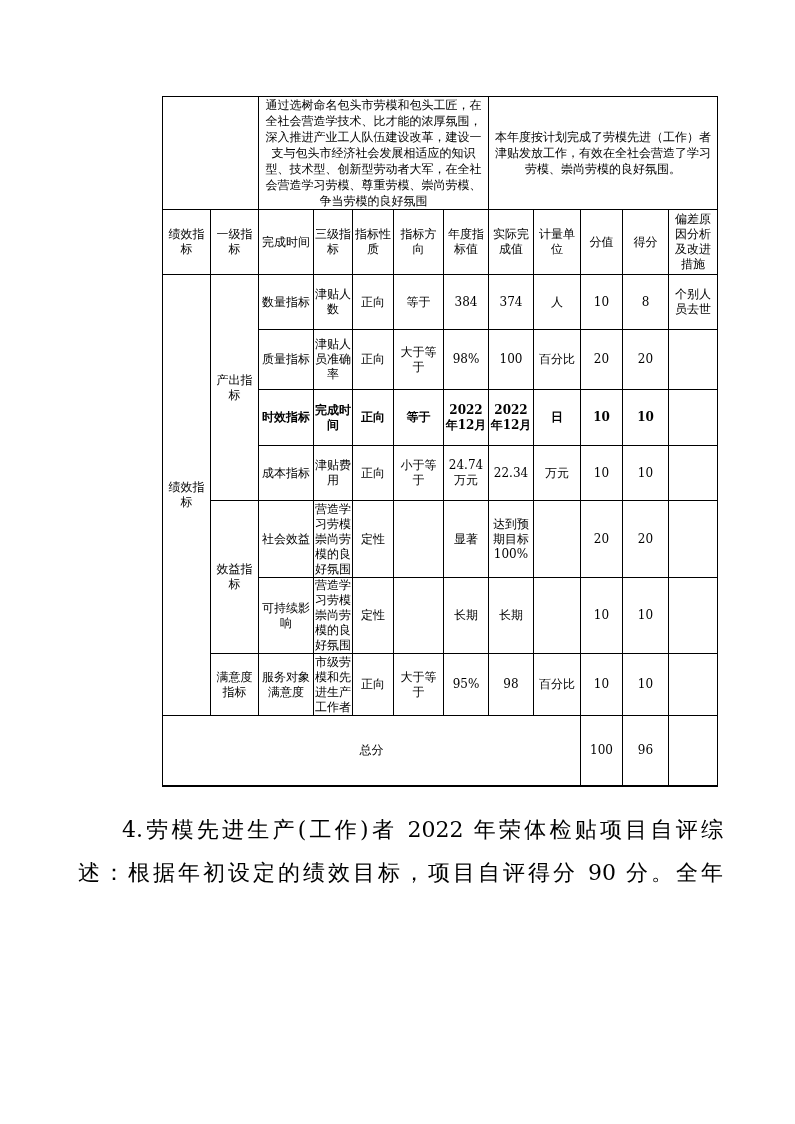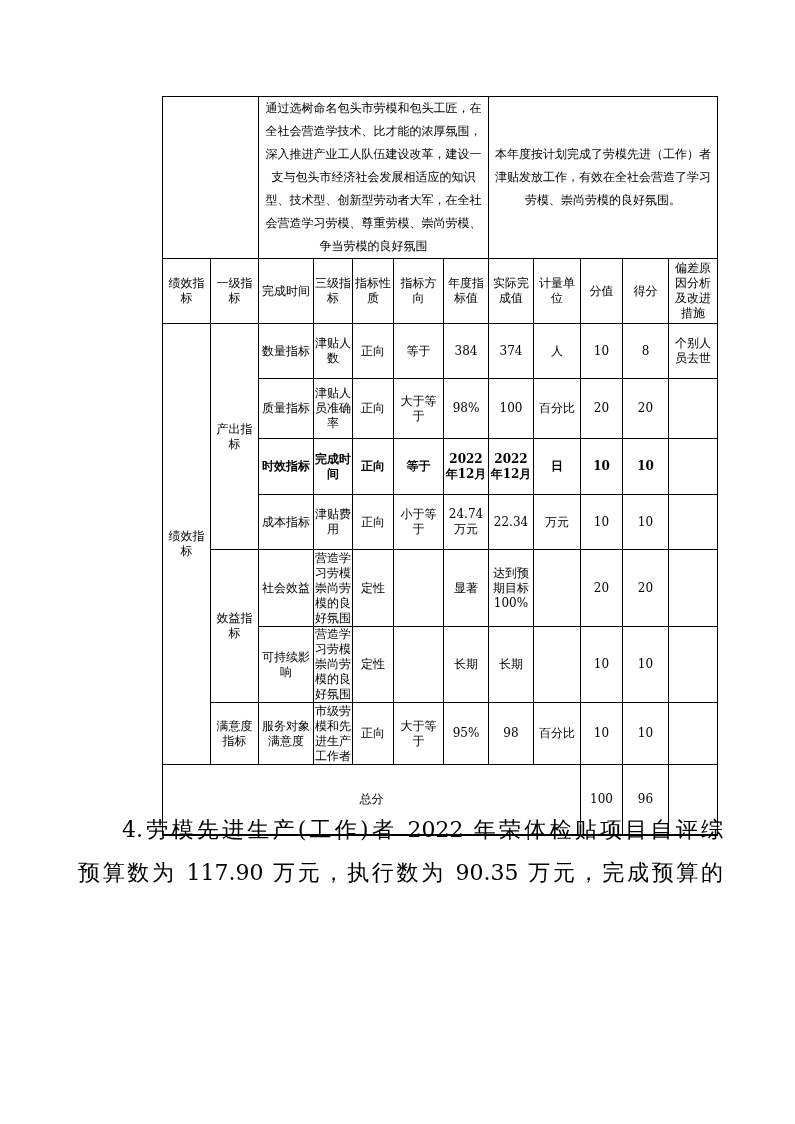--- a/index.html
+++ b/index.html
@@ -22,21 +22,21 @@
     font-size: 12px;
     line-height: 15px;
   }
   table.perf td {
     border: 1px solid #000000;
     padding: 0 1px;
     text-align: center;
     vertical-align: middle;
     overflow: hidden;
   }
-  td.intro { padding: 0 4px; line-height: 23px; margin-left: 43px; }
+  td.intro { padding: 0 4px; line-height: 16px; margin-left: 43px; }
   td.noTop { border-top: none; }
   td.devh  { text-align: left; padding: 0 3px; }
 
   tr.ri { height: 111px; }
   tr.rh { height: 65px; }
   tr.r1 { height: 55px; }
   tr.r2 { height: 60px; }
   tr.r3 { height: 56px; font-weight: bold; }
   tr.r4 { height: 55px; }
   tr.r5 { height: 77px; }
@@ -202,16 +202,16 @@
       <td colspan="9">总分</td>
       <td>100</td>
       <td>96</td>
       <td></td>
     </tr>
   </tbody>
     </table>
 
   <div class="para">
     <div class="pline first">4.劳模先进生产(工作)者 2022 年荣体检贴项目自评综</div>
-    <div class="pline">预算数为 117.90 万元，执行数为 90.35 万元，完成预算的</div>
+    <div class="pline">述：根据年初设定的绩效目标，项目自评得分 90 分。全年</div>
   </div>
 
 </div>
 
 </body></html>

